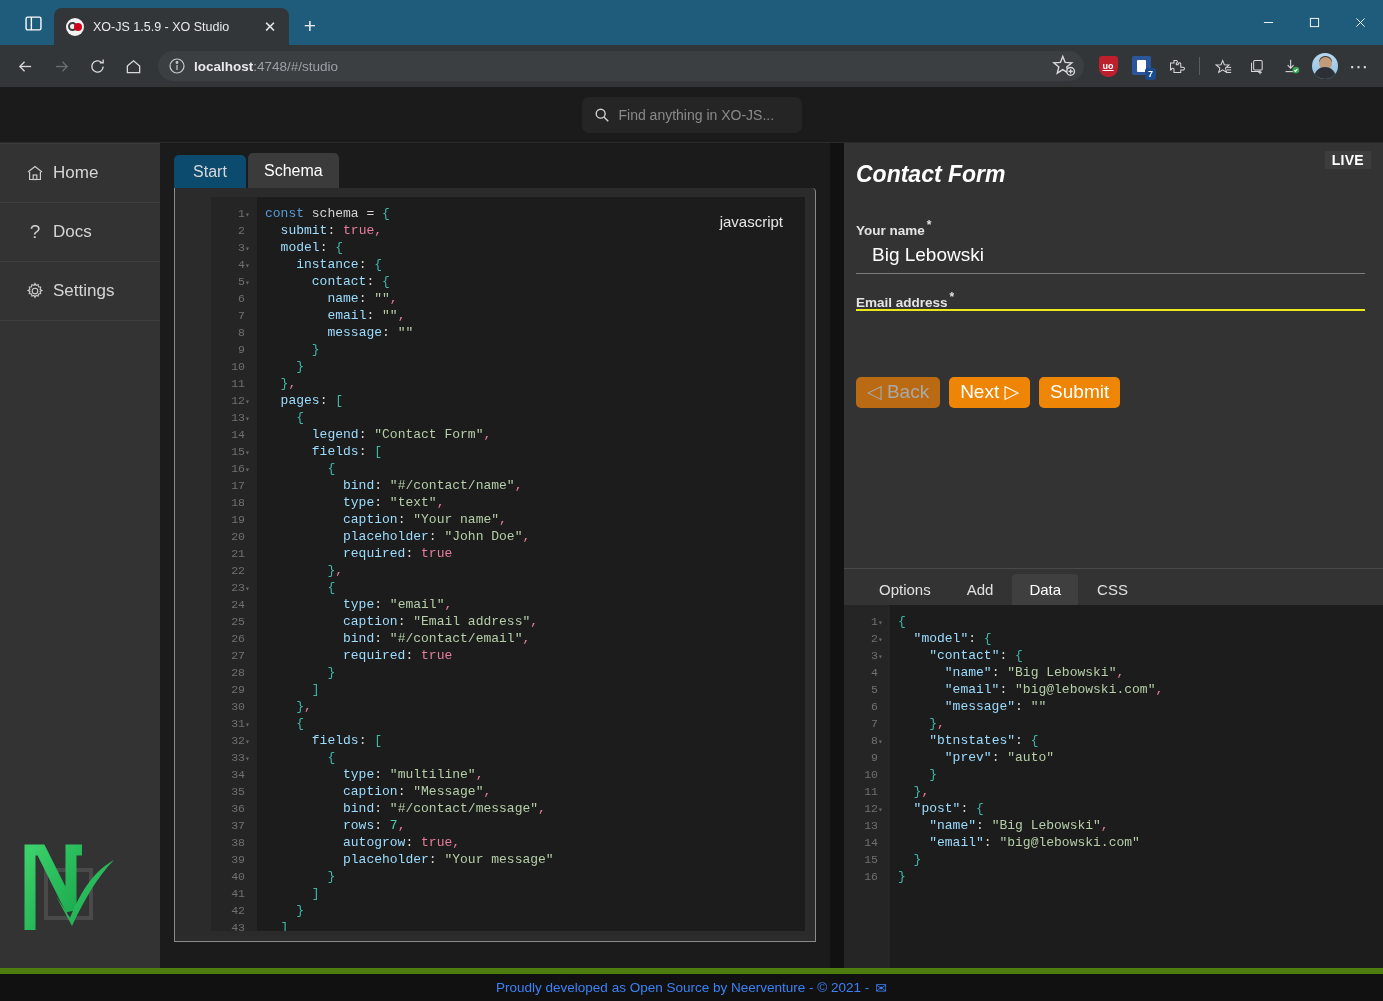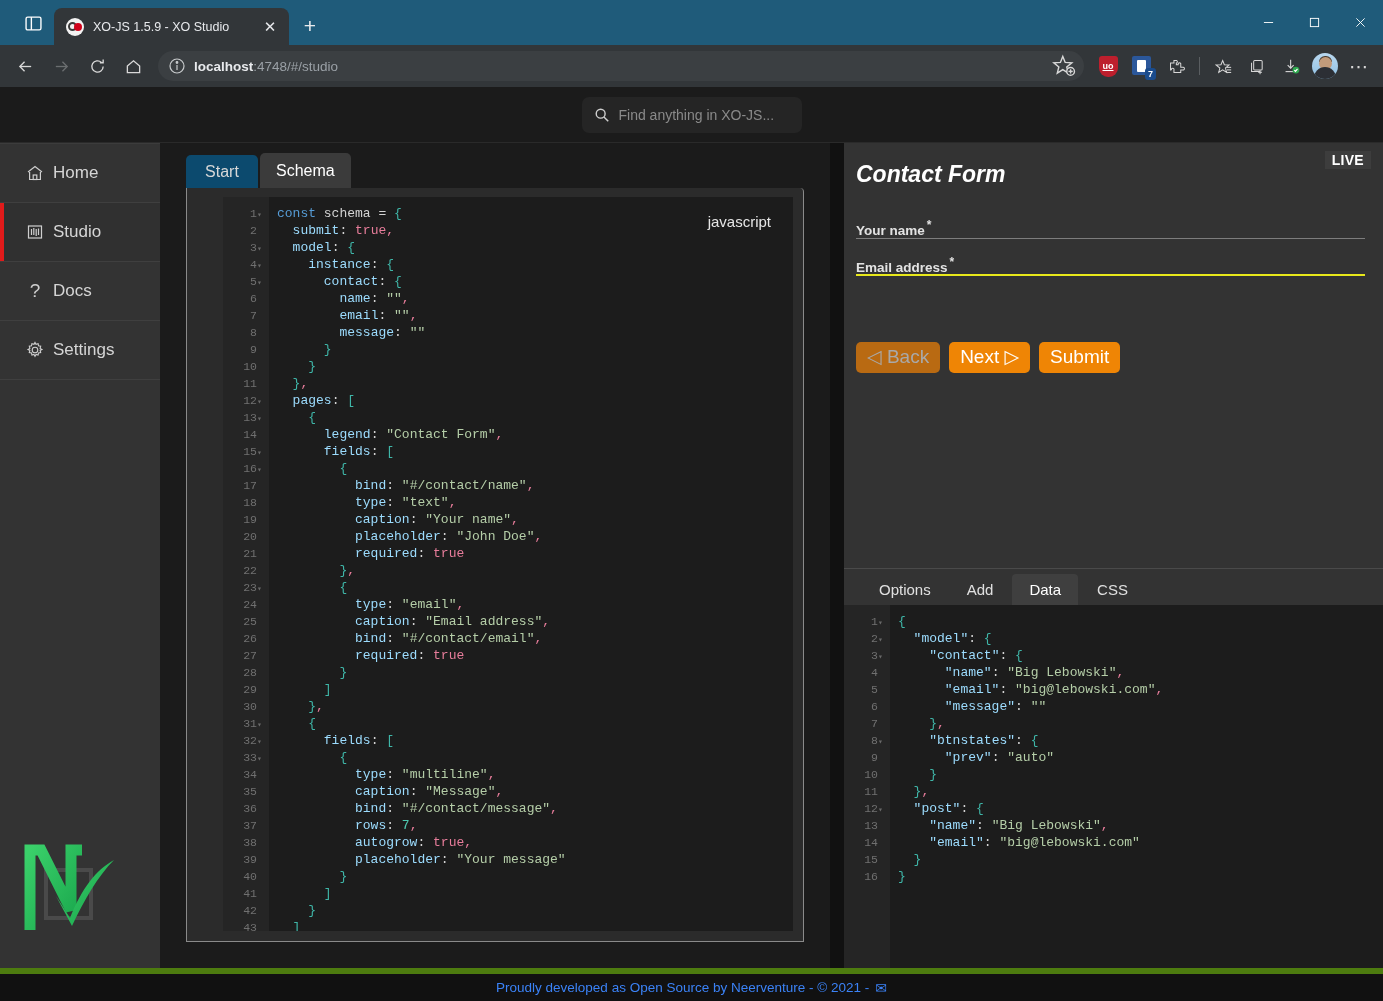--- a/index.html
+++ b/index.html
@@ -105,21 +105,21 @@
     height: 56px; background: #1b1b1b; display:flex; align-items:center;
     justify-content:center; flex: 0 0 56px; border-bottom: 1px solid #2a2a2a;
   }
   .searchbox {
     width: 220px; height: 36px; background:#252525; border-radius: 7px;
     display:flex; align-items:center; gap:9px; padding: 0 12px;
   }
   .searchbox svg { width: 16px; height:16px; color:#cfcfcf; flex:0 0 16px; }
   .searchbox .ph { color:#8a8a8a; font-size: 14px; }
 
-  .app-body { flex: 1; display:flex; min-height:0;gap:12px; }
+  .app-body { flex: 1; display:flex; min-height:0; }
 
   
   .sidebar {
     width: 160px; flex: 0 0 160px; background:#333333; display:flex; flex-direction:column;
     position:relative; border-top:1px solid #3c3c3c;
   }
   .side-item {
     height: 59px; display:flex; align-items:center; gap:9px; padding-left: 26px;
     color:#d5d5d5; font-size: 17px; border-bottom: 1px solid #3f3f3f; position:relative;
   }
@@ -382,30 +382,20 @@
     <div class="app-body">
 
       <div class="sidebar">
         <div class="side-item">
           <svg viewBox="0 0 18 18" fill="none" stroke="currentColor" stroke-width="1.2">
             <path d="M2 8 L9 2.5 L16 8"></path>
               <path d="M3.6 8 V15.5 H14.4 V8"></path>
               <rect x="7.2" y="11" width="3.6" height="4.5"></rect>
           </svg>
           <span>Home</span>
-        </div>
-        <div class="side-item active">
-          <svg viewBox="0 0 18 18" fill="none" stroke="currentColor" stroke-width="1.2">
-            <rect x="2.5" y="3" width="13" height="12"></rect>
-            <line x1="5.5" y1="6" x2="5.5" y2="12"></line>
-              <line x1="7.8" y1="5" x2="7.8" y2="12"></line>
-            <line x1="10.2" y1="6" x2="10.2" y2="13"></line>
-              <line x1="12.5" y1="5.5" x2="12.5" y2="12"></line>
-          </svg>
-          <span>Studio</span>
         </div>
         <div class="side-item">
           <span class="qm">?</span>
           <span>Docs</span>
         </div>
         <div class="side-item">
           <svg viewBox="0 0 18 18" fill="none" stroke="currentColor" stroke-width="1.1">
             <circle cx="9" cy="9" r="2.8"></circle>
             <path d="M9 1.4 l1 1.9 2.1-.6 .4 2.2 2.2 .4-.6 2.1 1.9 1-1.9 1 .6 2.1-2.2 .4-.4 2.2-2.1-.6-1 1.9-1-1.9-2.1 .6-.4-2.2-2.2-.4 .6-2.1-1.9-1 1.9-1-.6-2.1 2.2-.4 .4-2.2 2.1 .6z"></path>
           </svg>
@@ -483,20 +473,21 @@
       </div>
 
       <div class="rightpanel">
 
         <div class="preview">
           <div class="live-badge">LIVE</div>
           <div class="form-title">Contact Form</div>
 
           <div class="field">
             <div class="cap"><span>Your name</span><span class="req">*</span></div>
+            <div class="val">Big Lebowski</div>
             <div class="line"></div>
           </div>
 
           <div class="field focused" style="margin-top:12px;">
             <div class="cap"><span>Email address</span><span class="req">*</span></div>
             <div class="line"></div>
           </div>
 
           <div class="btnrow">
             <button class="btn disabled">◁ Back</button>

